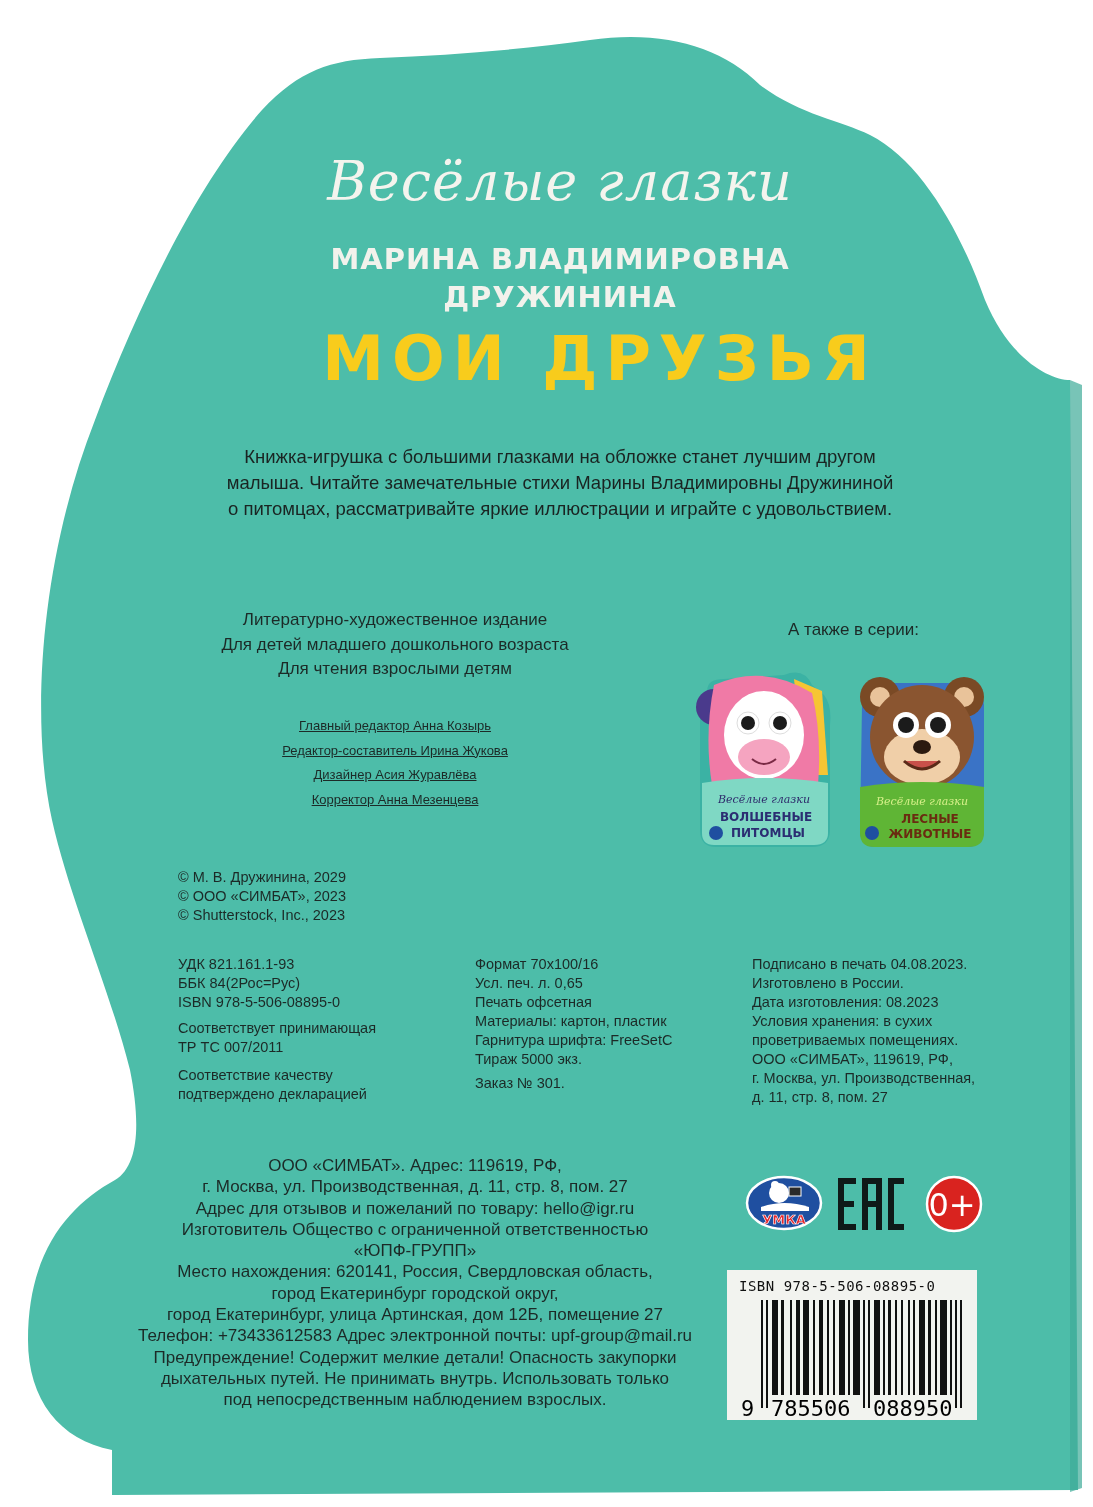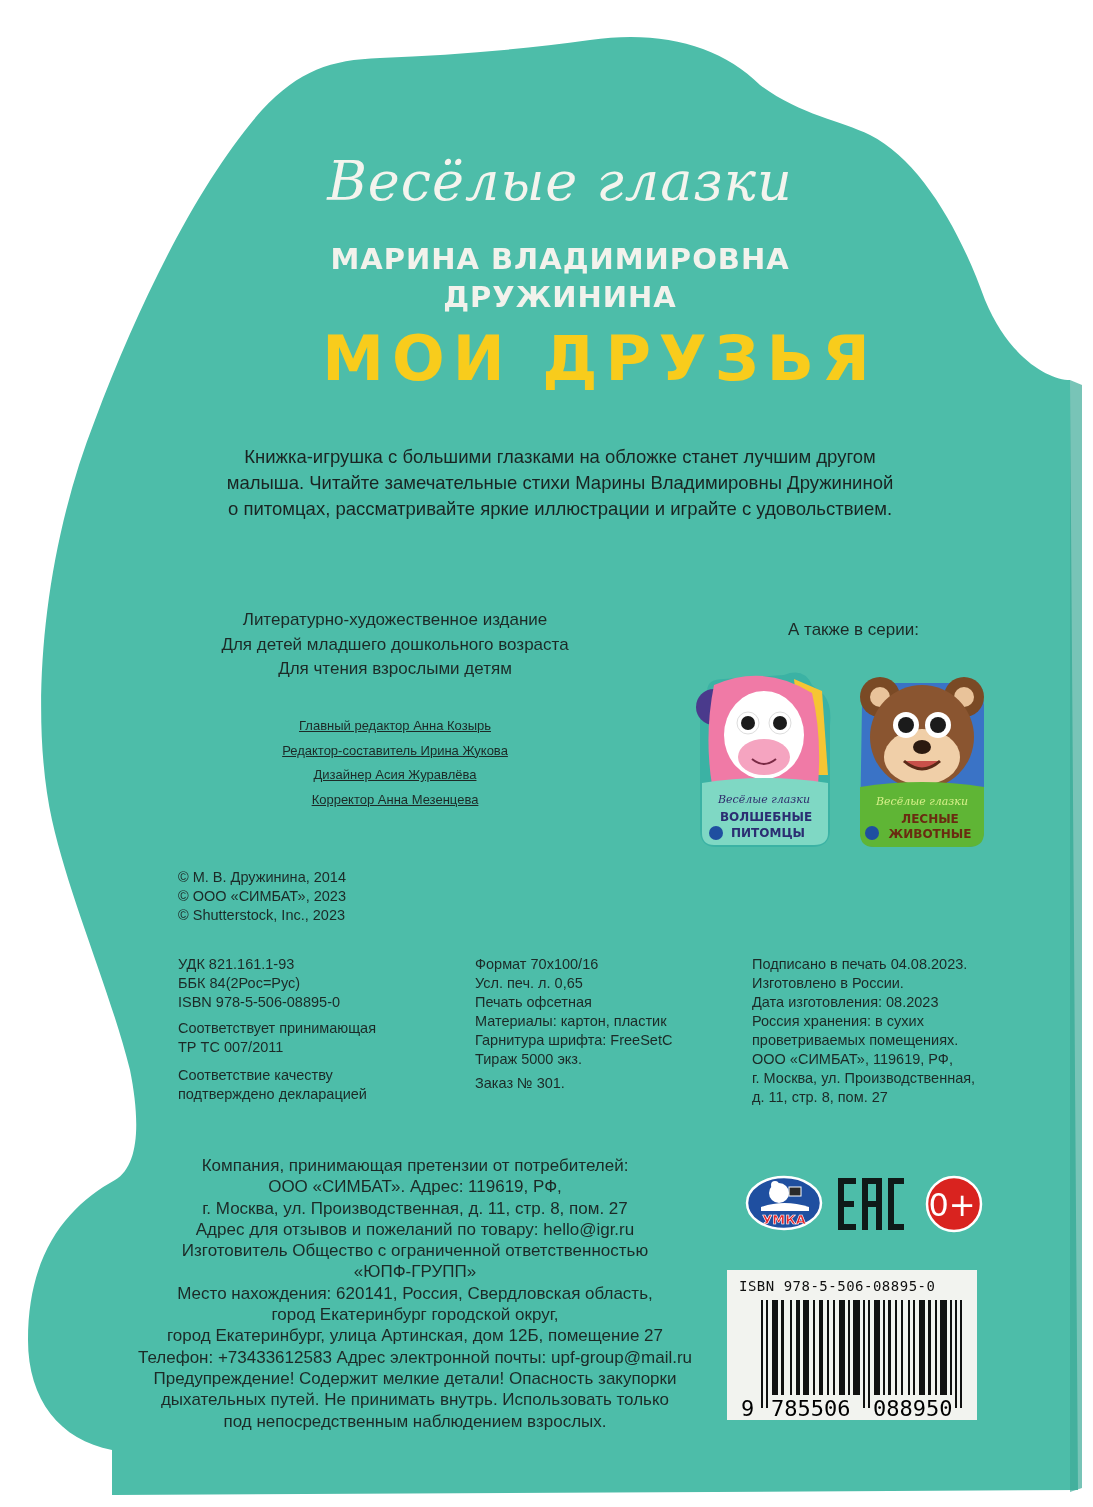--- a/index.html
+++ b/index.html
@@ -149,21 +149,21 @@
   <ellipse cx="70" cy="82" rx="9" ry="7" fill="#2b1a10"></ellipse>
   <path d="M52 96 Q70 112 88 96" stroke="#5a2a18" stroke-width="3" fill="#c8504a"></path>
   <path d="M8 122 Q70 112 132 122 L132 168 Q132 182 116 182 L22 182 Q8 182 8 168 Z" fill="#5fb535"></path>
   <text x="70" y="140" text-anchor="middle" font-family="DejaVu Serif, serif" font-style="italic" font-size="11" fill="#d7f08a">Весёлые глазки</text>
   <text x="78" y="158" text-anchor="middle" font-family="DejaVu Sans, sans-serif" font-weight="bold" font-size="12" fill="#6a2c10">ЛЕСНЫЕ</text>
   <text x="78" y="173" text-anchor="middle" font-family="DejaVu Sans, sans-serif" font-weight="bold" font-size="12" fill="#6a2c10">ЖИВОТНЫЕ</text>
   <circle cx="20" cy="168" r="7" fill="#1f4fa0"></circle>
 </svg>
 
 <div class="abs small-block copyrights">
-  <span class="line">© М. В. Дружинина, 2014</span>
+  <span class="line">© М. В. Дружинина, 2029</span>
   <span class="line">© ООО «СИМБАТ», 2023</span>
   <span class="line">© Shutterstock, Inc., 2023</span>
 </div>
 
 <div class="abs small-block biblio">
   <span class="line">УДК 821.161.1-93</span>
   <span class="line">ББК 84(2Рос=Рус)</span>
   <span class="line">ISBN 978-5-506-08895-0</span>
 </div>
 
@@ -183,29 +183,28 @@
   <span class="line">Материалы: картон, пластик</span>
   <span class="line">Гарнитура шрифта: FreeSetC</span>
   <span class="line">Тираж  5000 экз.</span>
 </div>
 <div class="abs small-block order">Заказ № 301.</div>
 
 <div class="abs small-block print-info">
   <span class="line">Подписано в печать 04.08.2023.</span>
   <span class="line">Изготовлено в России.</span>
   <span class="line">Дата изготовления: 08.2023</span>
-  <span class="line">Россия хранения: в сухих</span>
+  <span class="line">Условия хранения: в сухих</span>
   <span class="line">проветриваемых помещениях.</span>
   <span class="line">ООО «СИМБАТ», 119619, РФ,</span>
   <span class="line">г. Москва, ул. Производственная,</span>
   <span class="line">д. 11, стр. 8, пом. 27</span>
 </div>
 
 <div class="abs claims">
-  <span class="line">Компания,  принимающая  претензии от  потребителей:</span>
   <span class="line">ООО «СИМБАТ». Адрес: 119619, РФ,</span>
   <span class="line">г. Москва, ул. Производственная, д. 11, стр. 8, пом. 27</span>
   <span class="line">Адрес для отзывов и пожеланий по товару: hello@igr.ru</span>
   <span class="line">Изготовитель Общество с ограниченной ответственностью</span>
   <span class="line">«ЮПФ-ГРУПП»</span>
   <span class="line">Место нахождения: 620141, Россия, Свердловская область,</span>
   <span class="line">город Екатеринбург городской округ,</span>
   <span class="line">город Екатеринбург, улица Артинская, дом 12Б, помещение 27</span>
   <span class="line">Телефон: +73433612583 Адрес электронной почты: upf-group@mail.ru</span>
   <span class="line">Предупреждение! Содержит мелкие детали! Опасность закупорки</span>

